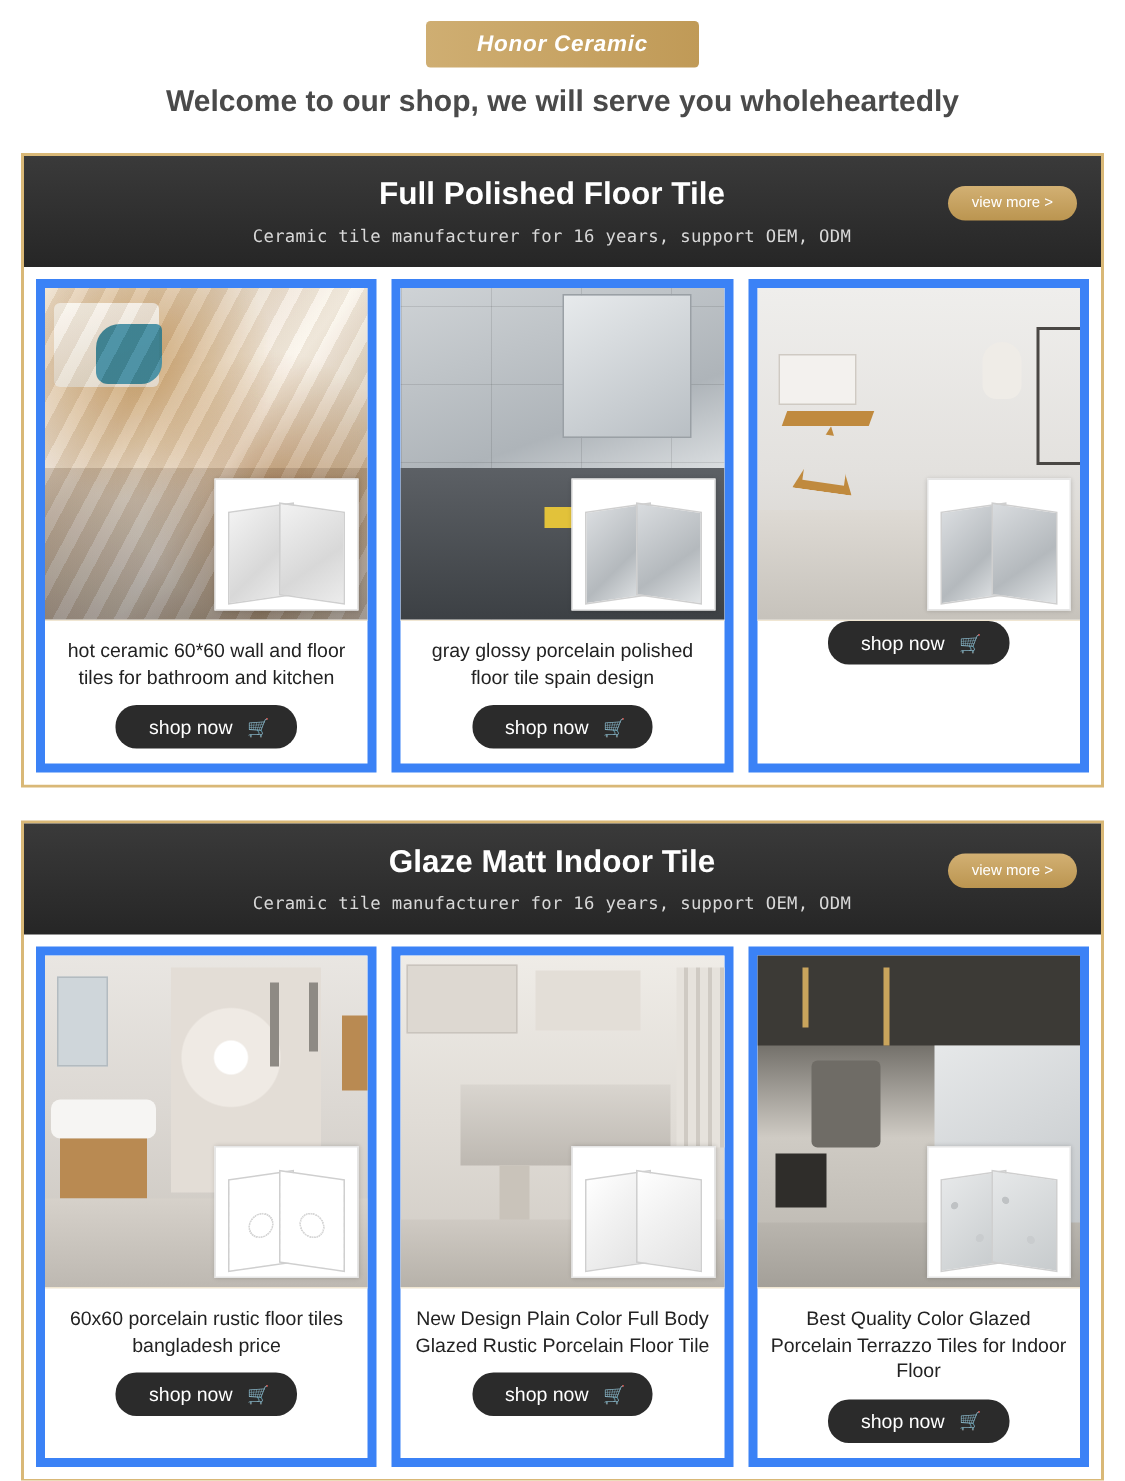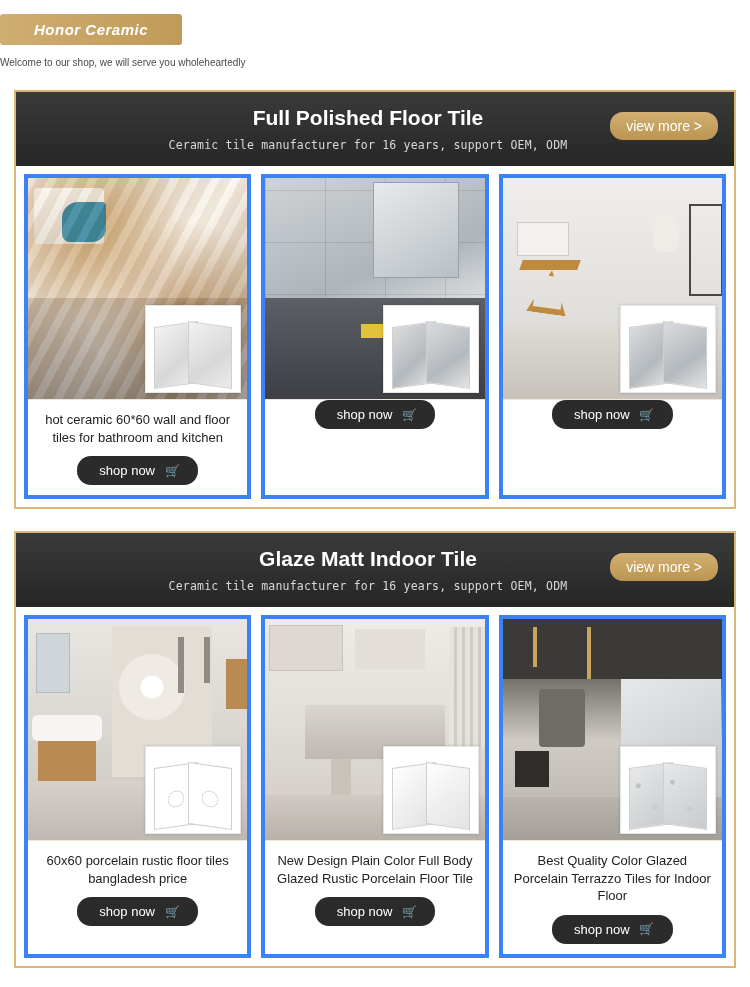--- a/index.html
+++ b/index.html
@@ -7,21 +7,21 @@
     width: 750px;
     height: 987px;
     background: #ffffff;
     font-family: "Liberation Sans", sans-serif;
     color: #222;
     overflow: hidden;
   }
 
   
   .header {
-    text-align: left;
+    text-align: center;
     padding-top: 14px;
   }
   .brand-pill {
     display: inline-block;
     background: #c8a76a;
     background: linear-gradient(90deg,#cfae72,#c09a57);
     color: #ffffff;
     font-style: italic;
     font-weight: bold;
     font-size: 15px;
@@ -30,23 +30,24 @@
     border-radius: 3px;
   }
   .page-title {
     font-size: 33px;
     font-weight: bold;
     letter-spacing: 1.5px;
     color: #3a3a3a;
     margin-top: 16px;
   }
   .page-subtitle {
-    font-size: 10px;
+    font-size: 20px;
     color: #4a4a4a;
     margin-top: 12px;
+    font-weight: bold;
   }
 
   
   .section {
     margin: 22px 14px 0 14px;
     border: 2px solid #d9b877;
     background: #ffffff;
   }
   .section-head {
     position: relative;
@@ -67,38 +68,38 @@
     letter-spacing: 0.2px;
     margin-top: 8px;
   }
   .view-more {
     position: absolute;
     right: 16px;
     top: 20px;
     background: #c8a76a;
     background: linear-gradient(180deg,#d2b073,#bb9550);
     color: #ffffff;
-    font-size: 14px;
+    font-size: 10px;
     padding: 6px 16px;
     border-radius: 13px;
     border: none;
     cursor: pointer;
     font-family: "Liberation Sans", sans-serif;
   }
 
   
   .cards {
     display: flex;
     gap: 10px;
     padding: 8px;
     background: #ffffff;
   }
   .card {
     flex: 1 1 0;
-    border: 4px solid #3b82f6;
+    border: 6px solid #3b82f6;
     background: #fff;
     display: flex;
     flex-direction: column;
     padding-bottom: 10px;
   }
   .thumb {
     position: relative;
     height: 222px;
     overflow: hidden;
     border-bottom: 1px solid #f0e6d2;
@@ -247,20 +248,21 @@
         <div class="scene g-gray-tile">
           <div class="blk" style="left:108px;top:4px;width:86px;height:96px;background:linear-gradient(150deg,#e7eaec,#b9bfc4);border:1px solid #9aa0a5;"></div>
           <div class="blk" style="left:0;top:120px;width:100%;height:102px;background:linear-gradient(180deg,#5c6065,#3c4044);"></div>
           <div class="blk" style="left:96px;top:146px;width:30px;height:14px;background:#e2c23a;"></div>
         </div>
         <div class="inset">
           <div class="slabA slab-gray"></div>
           <div class="slabB slab-gray"></div>
         </div>
       </div>
+      <div class="card-title">gray glossy porcelain polished floor tile spain design</div>
       <button class="shop-now">
         <span>shop now</span>
         <span class="cart-icon">🛒</span>
       </button>
     </div>
 
     <div class="card">
       <div class="thumb">
         <div class="scene g-gray-room">
           <div class="blk" style="left:14px;top:44px;width:52px;height:34px;background:#f3f1ee;border:1px solid #cfcac3;"></div>

